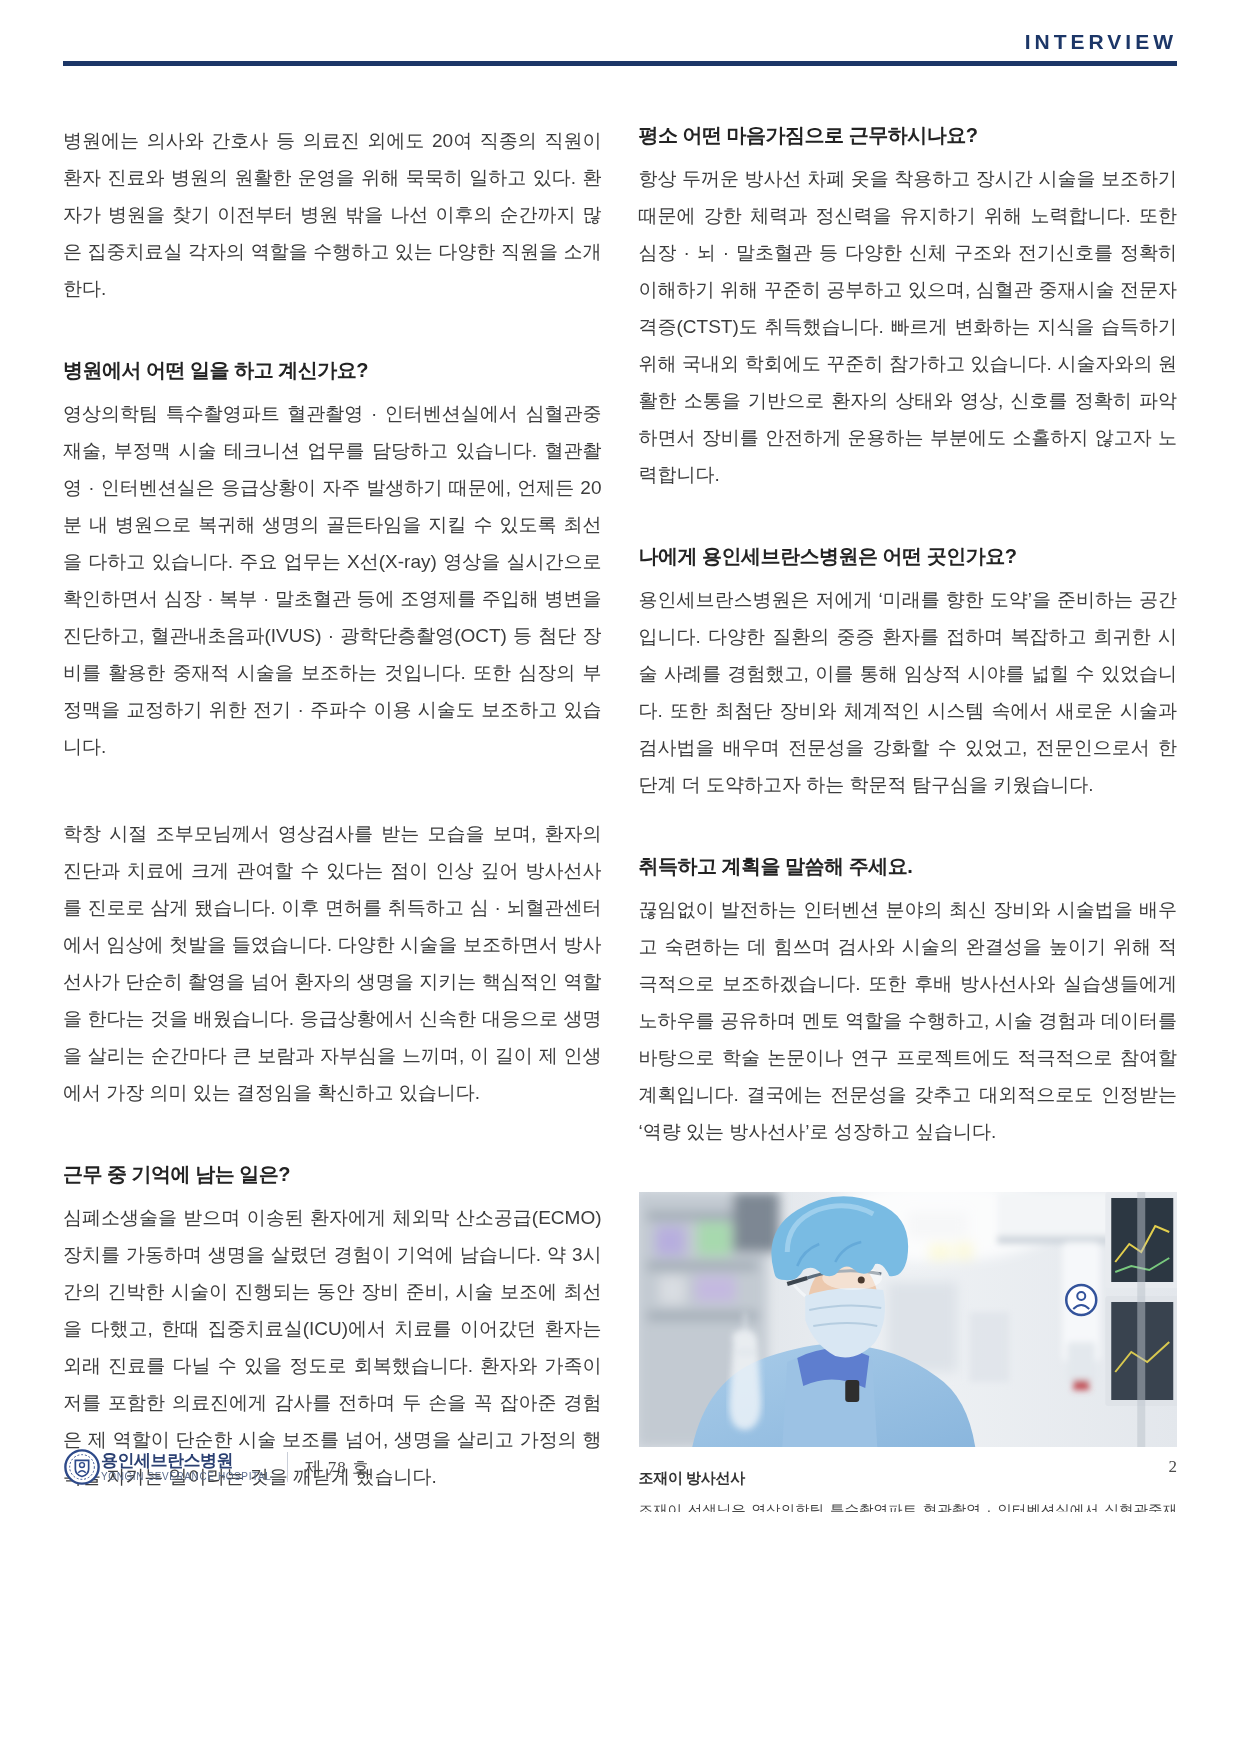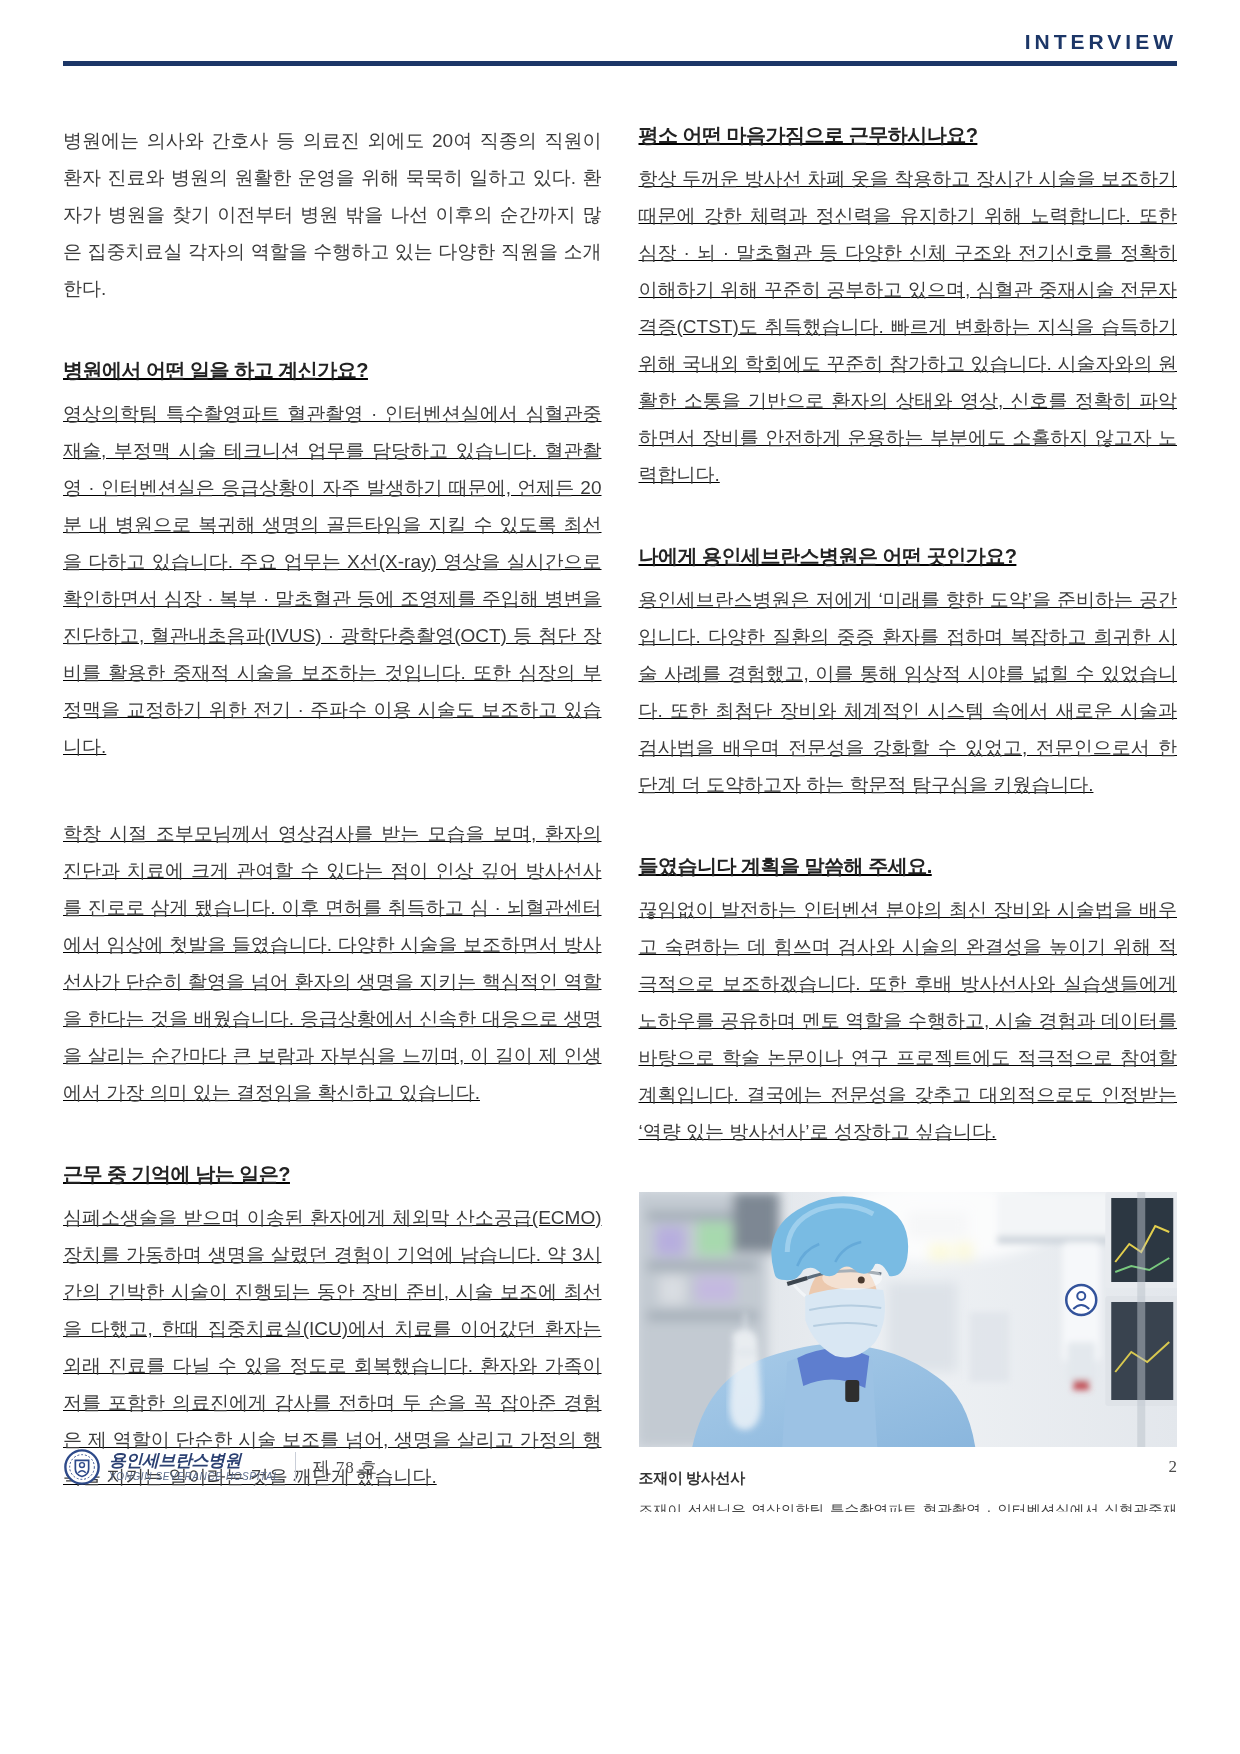--- a/index.html
+++ b/index.html
@@ -42,21 +42,21 @@
   }
   .col{flex:1;min-width:0;}
   .body-text{
     margin:0;
     font-size:19px;
     line-height:37px;
     color:#3c3c3c;
     text-align:justify;
     word-break:break-all;
   }
-  .section{margin-top:50px;text-decoration:underline;}
+  .section{margin-top:50px;}
   .section h2{
     margin:0 0 11px 0;
     font-size:20px;
     font-weight:bold;
     color:#232323;
     letter-spacing:-0.5px;
   }
   .section.first{margin-top:0;}
   
   .figure{margin:42px 0 0 0;}
@@ -86,21 +86,21 @@
   
   .footer{
     position:absolute;
     left:63px;right:63px;bottom:26px;
     display:flex;
     align-items:center;
     justify-content:space-between;
   }
   .brand{display:flex;align-items:center;}
   .brand-logo{width:38px;height:38px;flex:0 0 auto;}
-  .brand-names{margin-left:8px;line-height:1;font-style:italic;}
+  .brand-names{margin-left:0;line-height:1;}
   .brand-ko{
     font-size:17px;font-weight:bold;color:#2b4072;letter-spacing:-0.5px;
   }
   .brand-en{
     margin-top:3px;
     font-size:10px;color:#5a6b8c;letter-spacing:0.6px;
   }
   .brand-divider{
     width:1px;height:30px;background:#c9ced8;margin:0 16px;
   }
@@ -146,21 +146,21 @@
         <h2>평소 어떤 마음가짐으로 근무하시나요?</h2>
         <p class="body-text">항상 두꺼운 방사선 차폐 옷을 착용하고 장시간 시술을 보조하기 때문에 강한 체력과 정신력을 유지하기 위해 노력합니다. 또한 심장 · 뇌 · 말초혈관 등 다양한 신체 구조와 전기신호를 정확히 이해하기 위해 꾸준히 공부하고 있으며, 심혈관 중재시술 전문자격증(CTST)도 취득했습니다. 빠르게 변화하는 지식을 습득하기 위해 국내외 학회에도 꾸준히 참가하고 있습니다. 시술자와의 원활한 소통을 기반으로 환자의 상태와 영상, 신호를 정확히 파악하면서 장비를 안전하게 운용하는 부분에도 소홀하지 않고자 노력합니다.</p>
       </div>
 
       <div class="section">
         <h2>나에게 용인세브란스병원은 어떤 곳인가요?</h2>
         <p class="body-text">용인세브란스병원은 저에게 ‘미래를 향한 도약’을 준비하는 공간입니다. 다양한 질환의 중증 환자를 접하며 복잡하고 희귀한 시술 사례를 경험했고, 이를 통해 임상적 시야를 넓힐 수 있었습니다. 또한 최첨단 장비와 체계적인 시스템 속에서 새로운 시술과 검사법을 배우며 전문성을 강화할 수 있었고, 전문인으로서 한 단계 더 도약하고자 하는 학문적 탐구심을 키웠습니다.</p>
       </div>
 
       <div class="section">
-        <h2>들였습니다 계획을 말씀해 주세요.</h2>
+        <h2>취득하고 계획을 말씀해 주세요.</h2>
         <p class="body-text">끊임없이 발전하는 인터벤션 분야의 최신 장비와 시술법을 배우고 숙련하는 데 힘쓰며 검사와 시술의 완결성을 높이기 위해 적극적으로 보조하겠습니다. 또한 후배 방사선사와 실습생들에게 노하우를 공유하며 멘토 역할을 수행하고, 시술 경험과 데이터를 바탕으로 학술 논문이나 연구 프로젝트에도 적극적으로 참여할 계획입니다. 결국에는 전문성을 갖추고 대외적으로도 인정받는 ‘역량 있는 방사선사’로 성장하고 싶습니다.</p>
       </div>
 
       <figure class="figure">
         <div class="photo-frame">
 
           <svg viewBox="0 0 542 255" preserveAspectRatio="xMidYMid slice" aria-hidden="true">
             <defs>
               <filter id="b6">
                   <feGaussianBlur stdDeviation="6"></feGaussianBlur>

